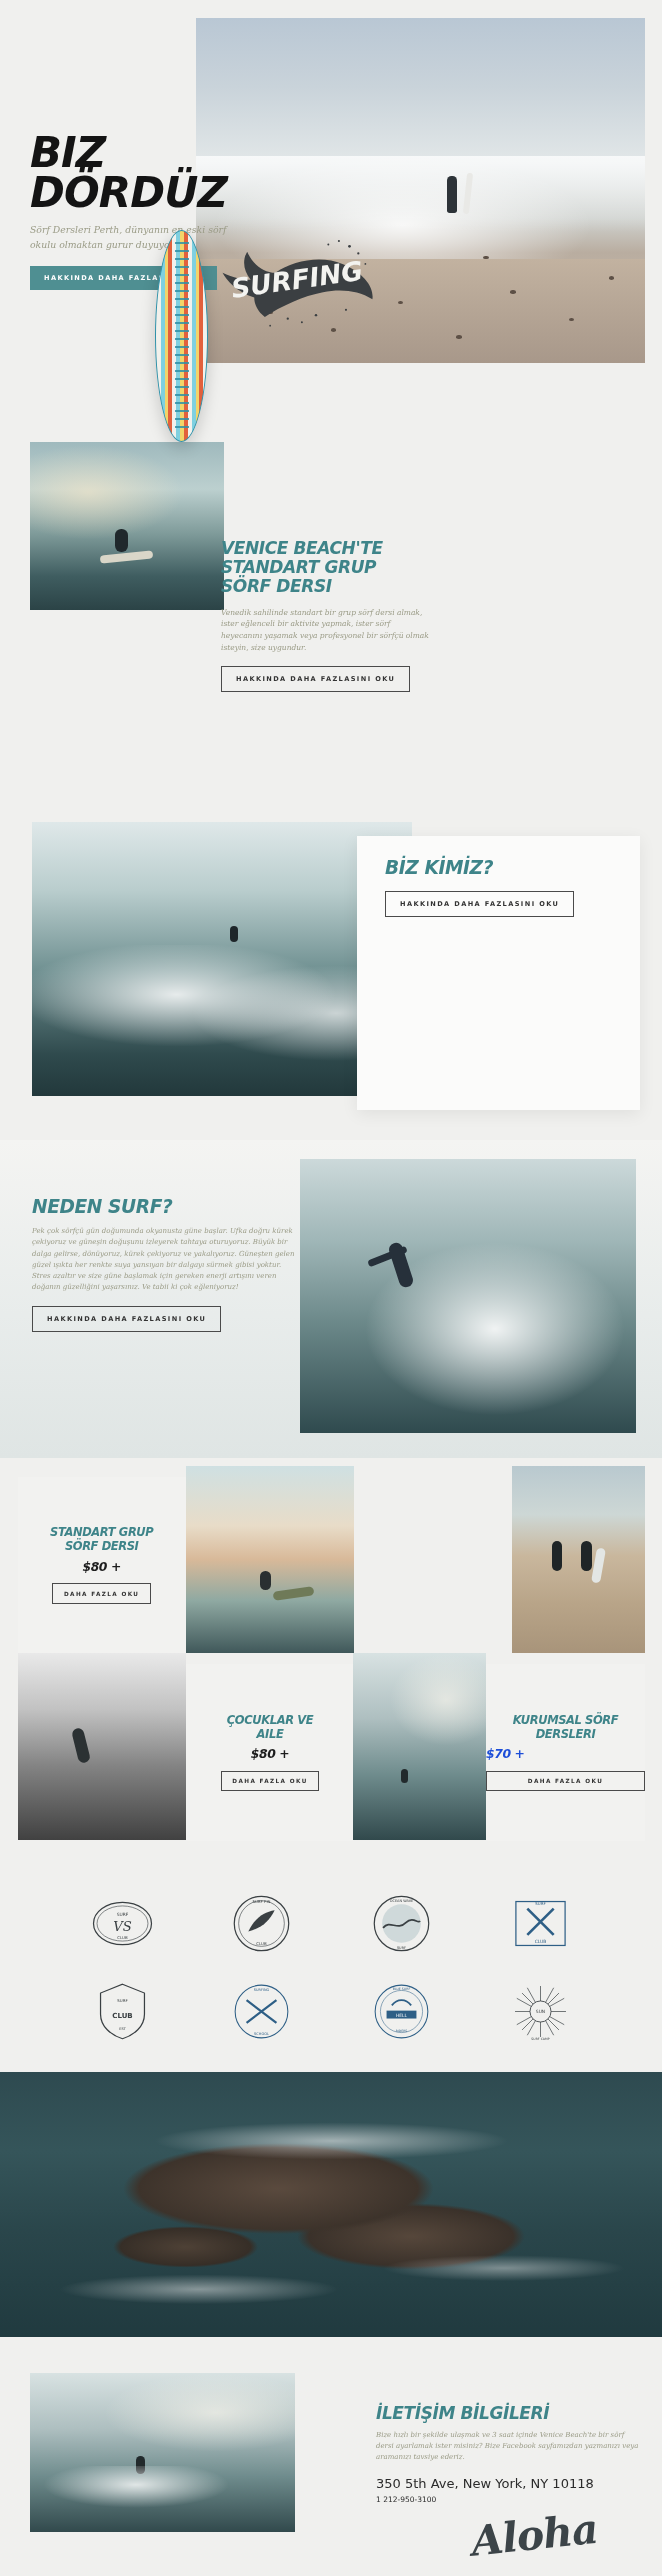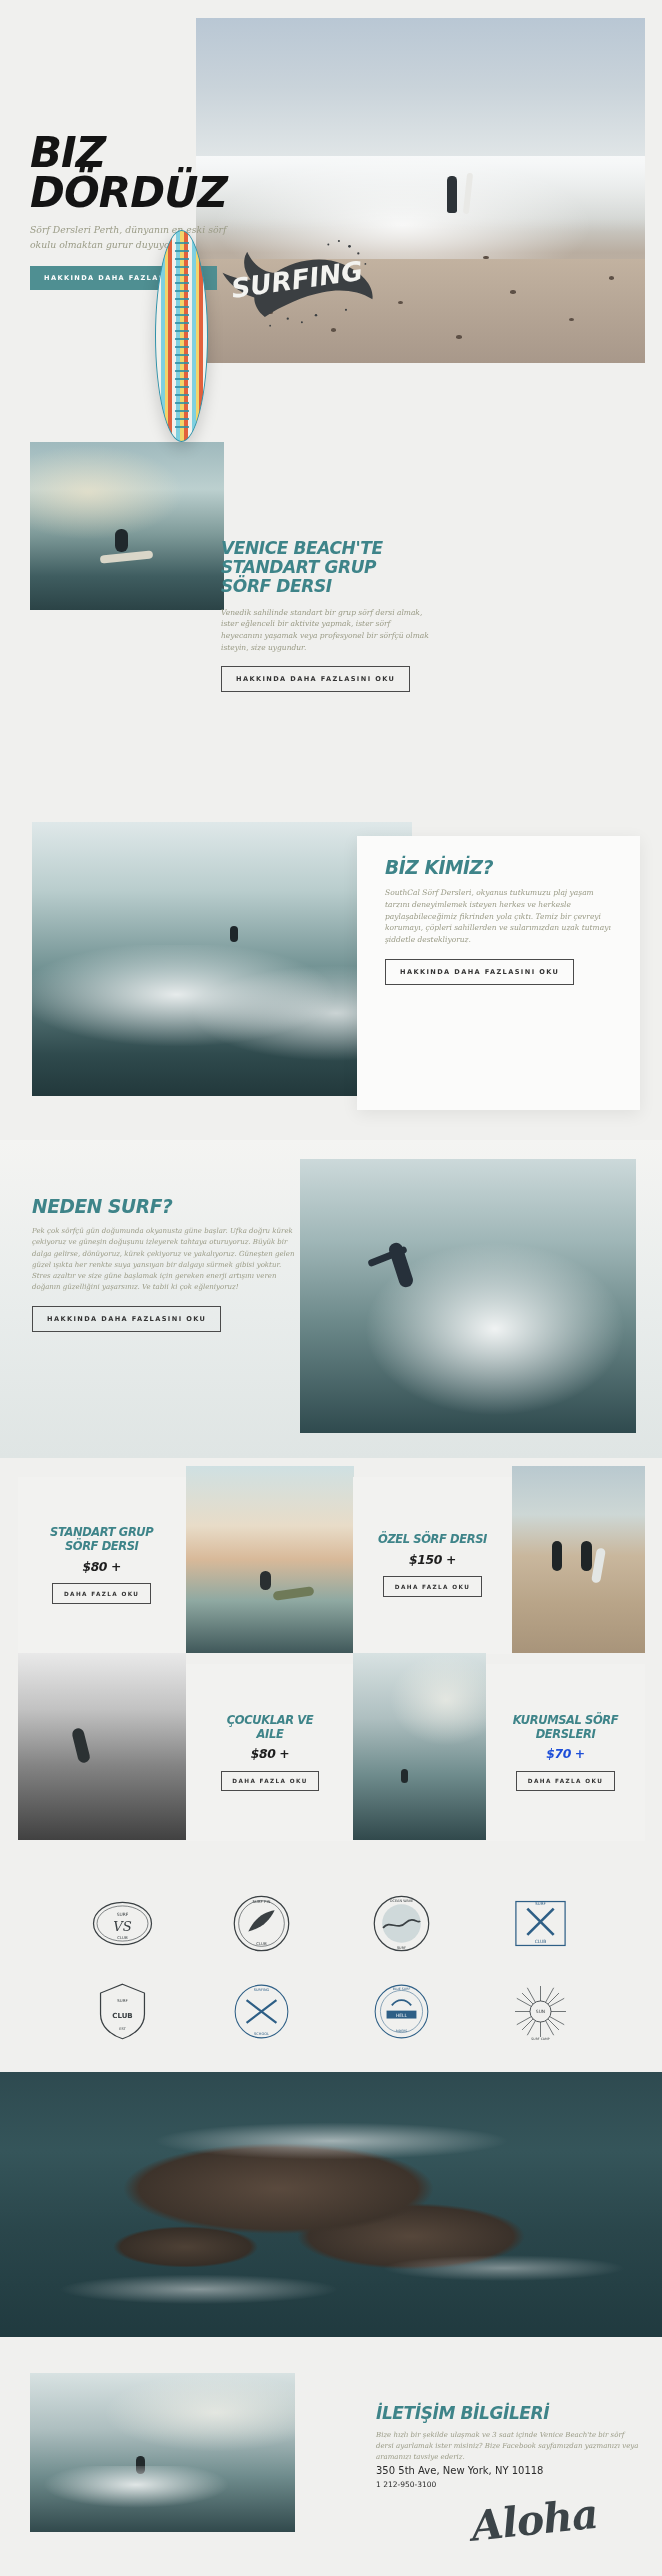--- a/index.html
+++ b/index.html
@@ -213,21 +213,20 @@
   <section style="position:absolute;left:0;top:822px;width:663px;height:309px;">
     <div class="ph img-wave" style="left:32px;top:0;width:380px;height:274px;">
       <i></i>
         <div class="foam"></div>
       <div style="position:absolute;left:52%;top:38%;width:8.8px;height:16px;background:#1e262a;border-radius:4.4px;"></div>
     </div>
 
     <div style="position:absolute;left:357px;top:14px;width:283px;height:274px;background:#fbfbfa;box-shadow:0 3.5px 16px rgba(0,0,0,.07);">
       <div style="padding:23px 28px 0 28px;">
         <h2 class="display" style="font-size:18.6px;color:#3e8489;">BİZ KİMİZ?</h2>
-        <p class="script-ital" style="font-size:7.5px;margin-top:10.6px;">SouthCal Sörf Dersleri, okyanus tutkumuzu plaj yaşam tarzını deneyimlemek isteyen herkes ve herkesle paylaşabileceğimiz fikrinden yola çıktı. Temiz bir çevreyi korumayı, çöpleri sahillerden ve sularımızdan uzak tutmayı şiddetle destekliyoruz.</p>
         <div class="btn-outline" style="margin-top:14px;">HAKKINDA DAHA FAZLASINI OKU</div>
       </div>
     </div>
   </section>
 
   <section style="position:absolute;left:0;top:1140px;width:663px;height:318px;background:linear-gradient(180deg,#f4f4f2 0%,#e8eceb 55%,#dfe5e4 100%);">
     <div class="ph img-splash" style="left:300px;top:19.4px;width:336px;height:274px;">
       <i></i>
         <div class="arm"></div>
         <div class="rider"></div>
@@ -249,27 +248,20 @@
       </h3>
       <div class="display" style="font-size:12.4px;color:#1d1d1d;margin-top:7px;">$80 +</div>
       <div class="btn-outline" style="margin-top:10.6px;font-size:5.7px;padding:6.2px 10.6px;">DAHA FAZLA OKU</div>
     </div>
     <div class="ph img-sunset" style="left:186px;top:0;width:168px;height:187px;">
         <i></i>
       <div style="position:absolute;left:44%;top:56%;width:10.6px;height:19.4px;background:#2a2f31;border-radius:5.3px;"></div>
       <div style="position:absolute;left:52%;top:66%;width:41px;height:8.8px;background:#6f7a58;border-radius:5.3px;transform:rotate(-8deg);"></div>
     </div>
 
-    <div style="position:absolute;left:353px;top:10.6px;width:159px;height:177px;background:#f2f2f0;display:flex;flex-direction:column;align-items:center;justify-content:center;">
-      <h3 class="display" style="font-size:11.5px;color:#3e8489;text-align:center;line-height:1.2;">
-        <span>ÖZEL SÖRF DERSI</span>
-      </h3>
-      <div class="display" style="font-size:12.4px;color:#1d1d1d;margin-top:7px;">$150 +</div>
-      <div class="btn-outline" style="margin-top:10.6px;font-size:5.7px;padding:6.2px 10.6px;">DAHA FAZLA OKU</div>
-    </div>
     <div class="ph img-sand" style="left:512px;top:0;width:133px;height:187px;">
         <i></i>
       <div style="position:absolute;left:30%;top:40%;width:10.6px;height:30px;background:#1f2527;border-radius:5.3px;"></div>
       <div style="position:absolute;left:52%;top:40%;width:10.6px;height:30px;background:#1f2527;border-radius:5.3px;"></div>
       <div style="position:absolute;left:62%;top:44%;width:8.8px;height:35px;background:#e3e6e4;border-radius:4.4px;transform:rotate(10deg);"></div>
     </div>
 
     <div class="ph img-bw" style="left:17.7px;top:187px;width:168px;height:187px;">
         <i></i>
       <div style="position:absolute;left:34%;top:40%;width:12.4px;height:35px;background:#2b3133;border-radius:6.2px;transform:rotate(-14deg);"></div>
@@ -280,21 +272,21 @@
         <span>AILE</span>
       </h3>
       <div class="display" style="font-size:12.4px;color:#1d1d1d;margin-top:7px;">$80 +</div>
       <div class="btn-outline" style="margin-top:10.6px;font-size:5.7px;padding:6.2px 10.6px;">DAHA FAZLA OKU</div>
     </div>
 
     <div class="ph img-ocean2" style="left:353px;top:187px;width:133px;height:187px;">
         <i></i>
       <div style="position:absolute;left:36%;top:62%;width:7px;height:14px;background:#222a2c;border-radius:3.5px;"></div>
     </div>
-    <div style="position:absolute;left:486px;top:198px;width:159px;height:177px;background:#f2f2f0;display:flex;flex-direction:column;align-items:center;justify-content:center;">
+    <div style="position:absolute;left:486px;top:198px;width:159px;height:177px;background:#f2f2f0;display:flex;flex-direction:column;justify-content:center;">
       <h3 class="display" style="font-size:11.5px;color:#3e8489;text-align:center;line-height:1.2;">
         <span>KURUMSAL SÖRF</span><br>
         <span>DERSLERI</span>
       </h3>
       <div class="display" style="font-size:12.4px;color:#1d4ed8;margin-top:7px;">$70 +</div>
       <div class="btn-outline" style="margin-top:10.6px;font-size:5.7px;padding:6.2px 10.6px;">DAHA FAZLA OKU</div>
     </div>
   </section>
 
   <section style="position:absolute;left:0;top:1882px;width:663px;height:177px;">
@@ -387,20 +379,20 @@
   <section style="position:absolute;left:0;top:2354px;width:663px;height:222px;">
     <div class="ph img-ocean2" style="left:30px;top:19.4px;width:265px;height:159px;">
         <i></i>
       <div style="position:absolute;left:40%;top:52%;width:8.8px;height:17.7px;background:#222a2c;border-radius:4.4px;"></div>
       <div style="position:absolute;left:0;right:0;bottom:12%;height:30%;background:radial-gradient(ellipse 50% 70% at 40% 40%,rgba(255,255,255,.8),rgba(255,255,255,0) 70%);"></div>
     </div>
 
     <div style="position:absolute;left:376px;top:51px;width:265px;">
       <h2 class="display" style="font-size:17px;color:#3e8489;">İLETİŞİM BİLGİLERİ</h2>
       <p class="script-ital" style="font-size:7px;margin-top:8.8px;">Bize hızlı bir şekilde ulaşmak ve 3 saat içinde Venice Beach'te bir sörf dersi ayarlamak ister misiniz? Bize Facebook sayfamızdan yazmanızı veya aramanızı tavsiye ederiz.</p>
-      <div style="font-size:10px;color:#2b2b2b;margin-top:3px;">350 5th Ave, New York, NY 10118</div>
+      <div style="font-size:13px;color:#2b2b2b;margin-top:14px;">350 5th Ave, New York, NY 10118</div>
       <div style="font-size:7.5px;color:#2b2b2b;margin-top:3.5px;">1 212-950-3100</div>
       <div class="aloha" style="margin-top:5.3px;margin-left:95px;">Aloha</div>
     </div>
   </section>
 
 </div>
 
 
 </body></html>

